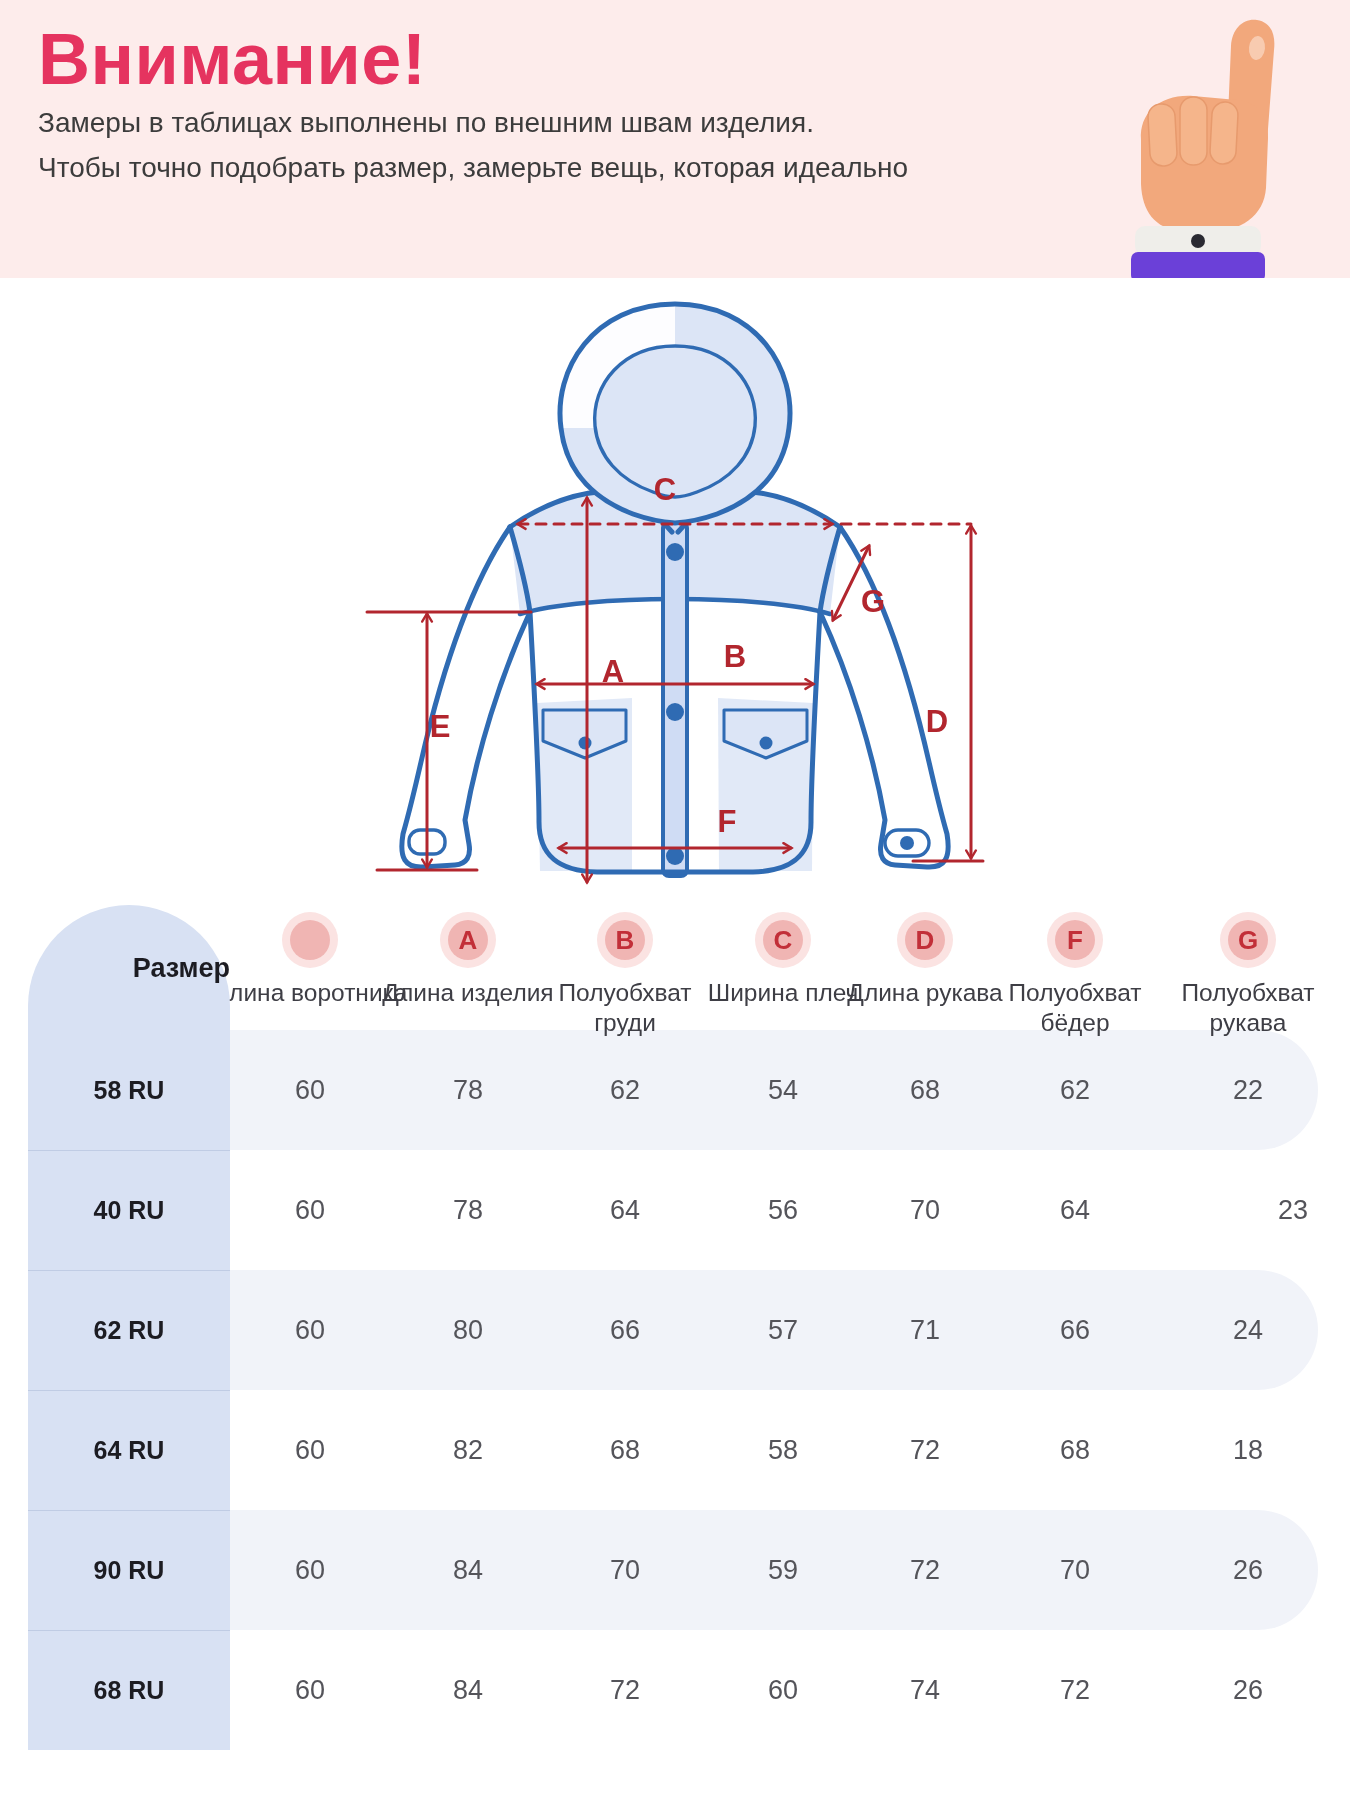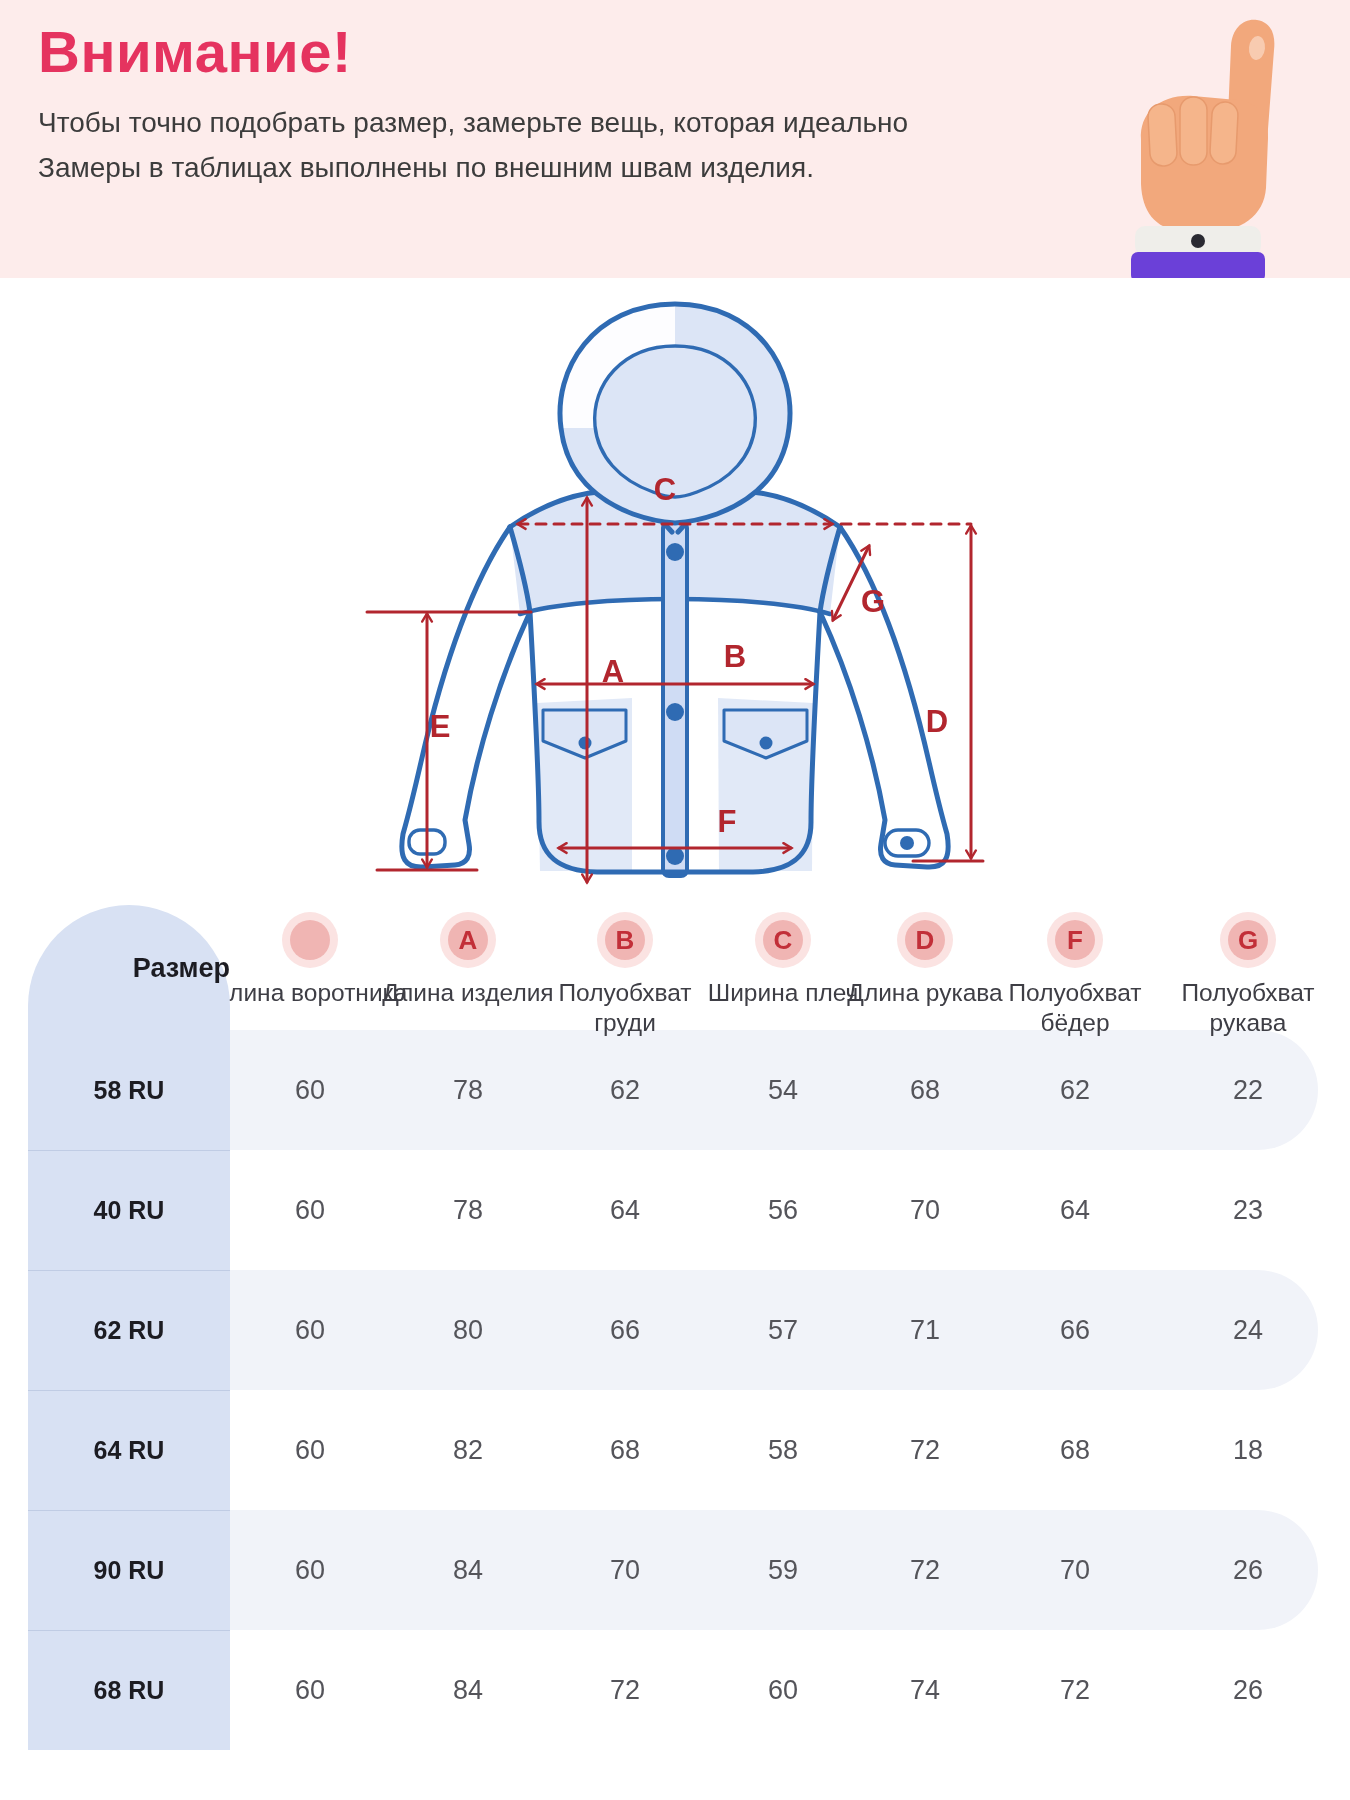--- a/index.html
+++ b/index.html
@@ -1,21 +1,21 @@
 <!DOCTYPE html>
 <html><head>
 <meta charset="utf-8">
 <style>
   html,body{margin:0;padding:0;}
   body{font-family:"Liberation Sans",sans-serif;background:#ffffff;}
   #canvas{position:relative;width:1350px;height:1800px;background:#fff;overflow:hidden;}
 
   
   .banner{position:absolute;left:0;top:0;width:1350px;height:278px;background:var(--banner-bg);}
-  .banner-title{position:absolute;left:38px;top:18px;font-size:58px;font-weight:700;color:var(--heading);letter-spacing:0.5px;}
+  .banner-title{position:absolute;left:38px;top:18px;font-size:72px;font-weight:700;color:var(--heading);letter-spacing:0.5px;}
   .banner-text{position:absolute;left:38px;top:100px;font-size:28px;line-height:45px;color:var(--body-text);}
   .hand-wrap{position:absolute;left:985px;top:12px;width:320px;height:266px;}
 
   
   .diagram-wrap{position:absolute;left:325px;top:282px;width:700px;height:620px;}
   .jk-stroke{fill:none;stroke:var(--jacket-blue);stroke-width:5;stroke-linecap:round;stroke-linejoin:round;}
   .jk-thin{fill:none;stroke:var(--jacket-blue);stroke-width:3.4;stroke-linecap:round;stroke-linejoin:round;}
   .jk-fill{fill:var(--jacket-fill);}
   .jk-panel{fill:var(--jacket-fill);opacity:.85;}
   .jk-btn{fill:var(--jacket-blue);}
@@ -45,22 +45,22 @@
             font-size:27px;color:var(--number-text);z-index:1;}
 </style>
 </head>
 <body>
 
 <div id="canvas" style="--banner-bg: #fdeceb; --heading: #e5335f; --body-text: #3c3c3c; --jacket-blue: #2f6bb3; --jacket-fill: #dce5f6; --arrow-red: #b2262e; --table-col-bg: #d8e1f3; --row-shade: #f1f3f9; --badge-outer: #fbe3e2; --badge-inner: #f0b5b3; --badge-letter: #c22f38; --number-text: #54545a; --header-text: #3e3e45; --size-text: #1c1c22; --hand-skin: #f2a87c; --hand-finger: #f5b58b; --hand-nail: #f8cbb0; --hand-sleeve: #6b40d8; --hand-cuff: #efeeea;">
 
   <div class="banner">
     <div class="banner-title">Внимание!</div>
     <div class="banner-text">
+      <div>Замеры в таблицах выполнены по внешним швам изделия.</div>
       <div>Чтобы точно подобрать размер, замерьте вещь, которая идеально</div>
-      <div>Замеры в таблицах выполнены по внешним швам изделия.</div>
     </div>
 
     <div class="hand-wrap">
       <svg width="320" height="266" viewBox="0 0 320 266">
 
         <path d="M242,128 L246,34 C247,16 259,6 272,8 C285,10 291,21 289,38 L282,130 Z" fill="var(--hand-skin)"></path>
         <ellipse cx="272" cy="36" rx="8" ry="12" fill="var(--hand-nail)" transform="rotate(6 272 36)"></ellipse>
 
         <path d="M156,128 C154,100 176,82 208,84 L252,88 C272,90 284,104 283,126 L281,176 C279,204 256,220 222,220 L196,219 C170,217 157,199 156,172 Z" fill="var(--hand-skin)"></path>
 
@@ -226,21 +226,21 @@
       <span class="cell-val" style="top: 1030px; left: 865px;">68</span>
       <span class="cell-val" style="top: 1030px; left: 1015px;">62</span>
       <span class="cell-val" style="top: 1030px; left: 1188px;">22</span>
       <span class="size-label" style="top: 1150px;">40 RU</span>
       <span class="cell-val" style="top: 1150px; left: 250px;">60</span>
       <span class="cell-val" style="top: 1150px; left: 408px;">78</span>
       <span class="cell-val" style="top: 1150px; left: 565px;">64</span>
       <span class="cell-val" style="top: 1150px; left: 723px;">56</span>
       <span class="cell-val" style="top: 1150px; left: 865px;">70</span>
       <span class="cell-val" style="top: 1150px; left: 1015px;">64</span>
-      <span class="cell-val" style="top: 1150px; left: 1188px;">23</span>
+      <span class="cell-val" style="top: 1150px; left: 1188px; text-align: right;">23</span>
       <span class="size-label" style="top: 1270px;">62 RU</span>
       <span class="cell-val" style="top: 1270px; left: 250px;">60</span>
       <span class="cell-val" style="top: 1270px; left: 408px;">80</span>
       <span class="cell-val" style="top: 1270px; left: 565px;">66</span>
       <span class="cell-val" style="top: 1270px; left: 723px;">57</span>
       <span class="cell-val" style="top: 1270px; left: 865px;">71</span>
       <span class="cell-val" style="top: 1270px; left: 1015px;">66</span>
       <span class="cell-val" style="top: 1270px; left: 1188px;">24</span>
       <span class="size-label" style="top: 1390px;">64 RU</span>
       <span class="cell-val" style="top: 1390px; left: 250px;">60</span>

